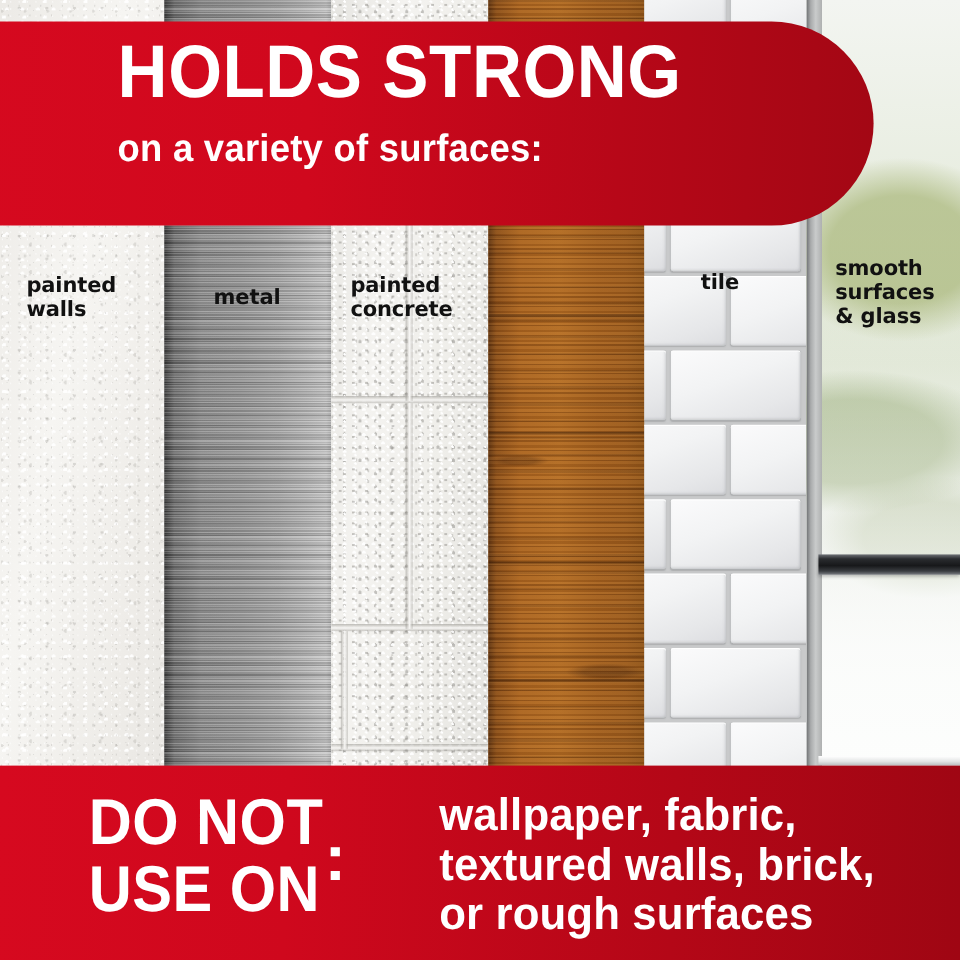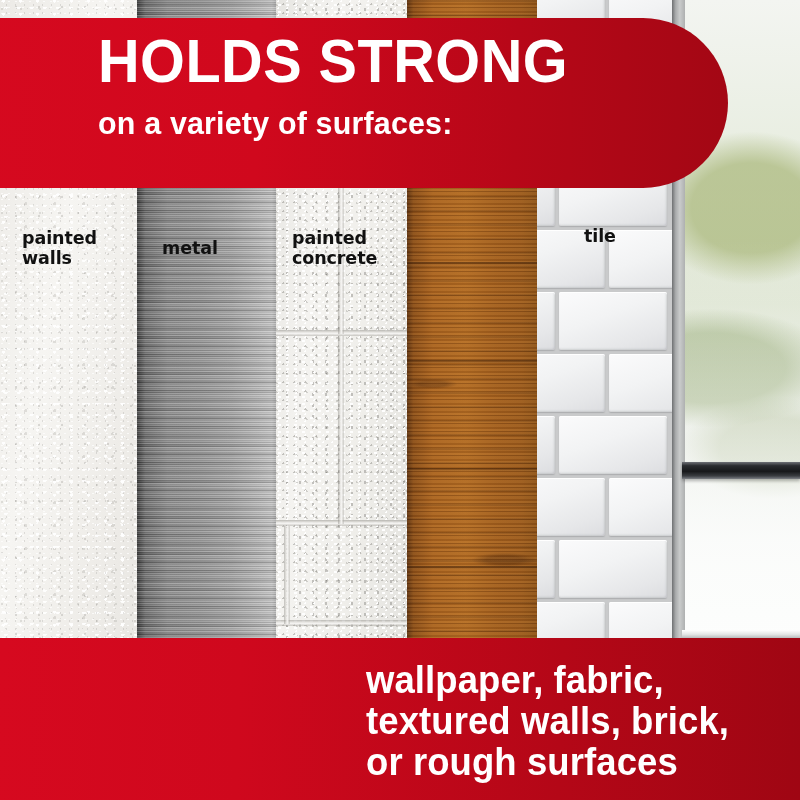--- a/index.html
+++ b/index.html
@@ -355,28 +355,36 @@
     <div class="strip m-glass" style="width:128px">
       <div class="glass-frame-left"></div>
       <div class="mullion" style="top:462px"></div>
       <div class="glass-sill" style="top:630px"></div>
     </div>
 
   </div>
 
   <div class="label" style="left:22px;  top:228px">painted
 walls</div>
-  <div class="label" style="left:162px; top:238px">metal</div>
+  <div class="label" style="left:178px; top:238px">metal</div>
   <div class="label" style="left:292px; top:228px">painted
 concrete</div>
   <div class="label" style="left:584px; top:226px">tile</div>
+  <div class="label" style="left:696px; top:214px">smooth
+surfaces
+&amp; glass</div>
 
   <div class="banner-top"></div>
   <div class="banner-title">HOLDS STRONG</div>
   <div class="banner-sub">on a variety of surfaces:</div>
 
   <div class="banner-bottom">
+    <div class="dnu-block">
+      <div class="dnu-lines">DO NOT
+USE ON</div>
+      <div class="dnu-colon">:</div>
+    </div>
     <div class="dnu-list">wallpaper, fabric,
 textured walls, brick,
 or rough surfaces</div>
   </div>
 
 </div>
 
 </body></html>

